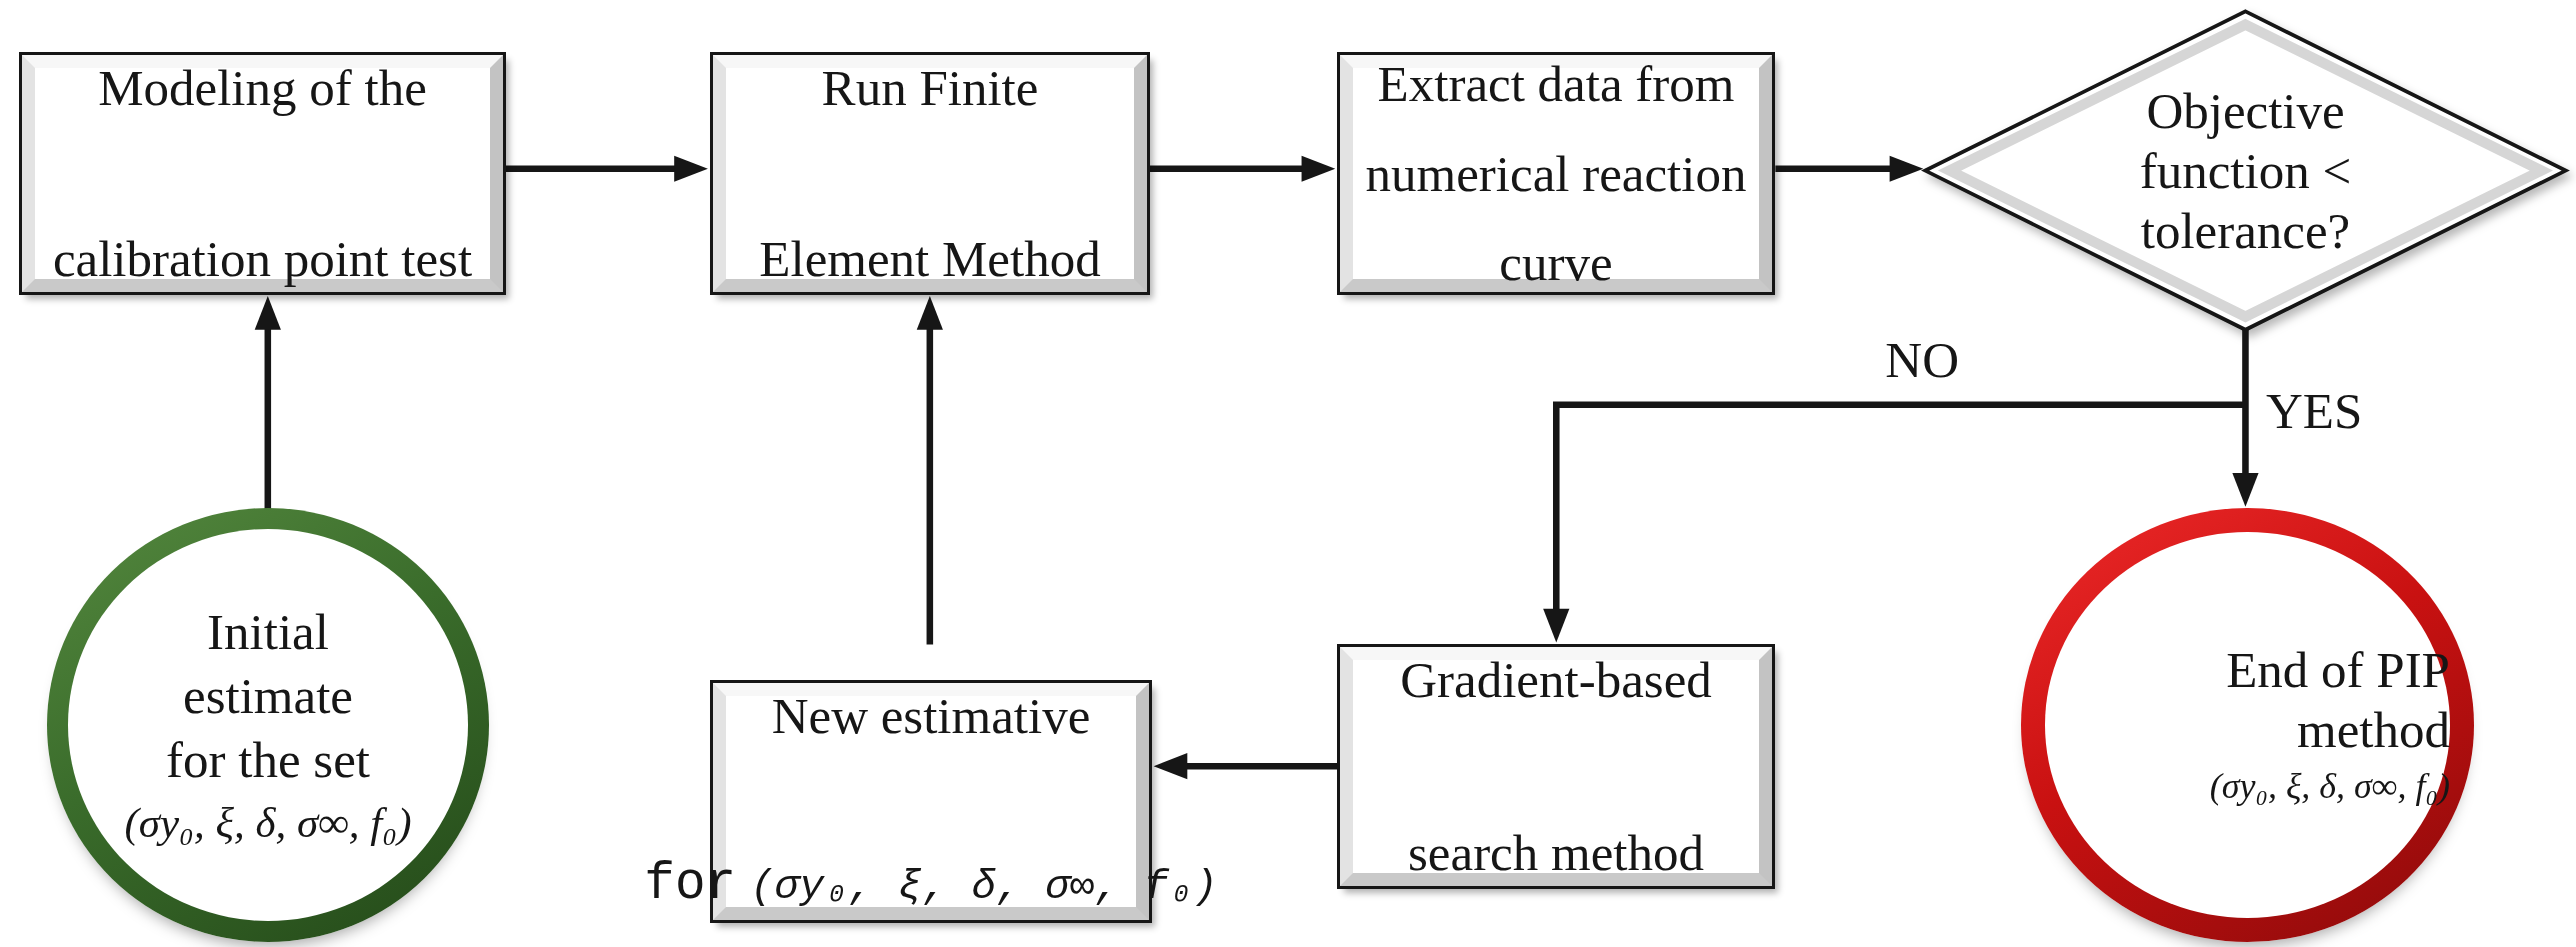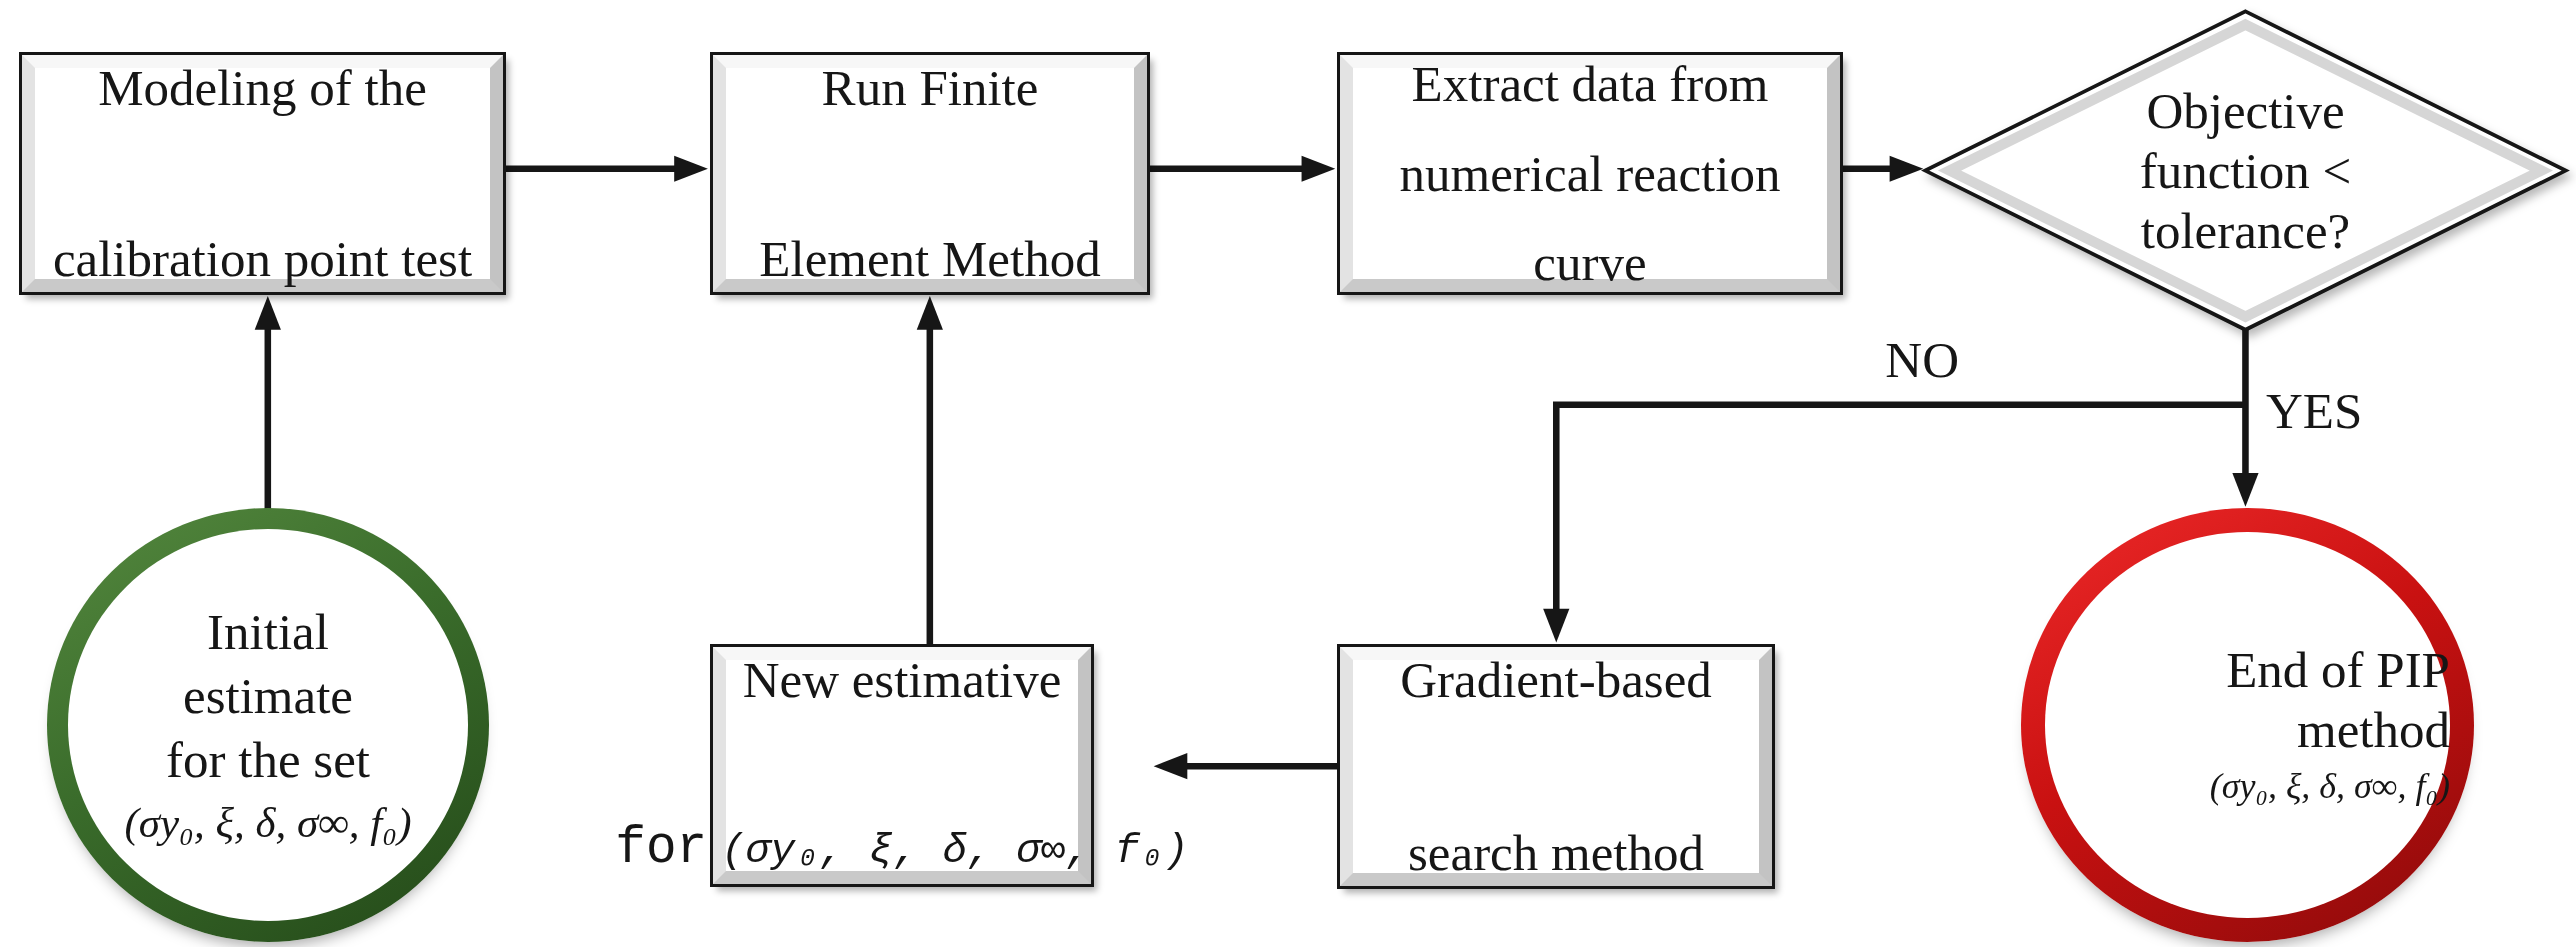--- a/index.html
+++ b/index.html
@@ -126,27 +126,27 @@
   <div class="pbox" style="left:19px;top:52px;width:487px;height:243px;">
     <div class="txt node-line">Modeling of the</div>
     <div class="txt node-line">calibration point test</div>
   </div>
 
   <div class="pbox" style="left:710px;top:52px;width:440px;height:243px;">
     <div class="txt node-line">Run Finite</div>
     <div class="txt node-line">Element Method</div>
   </div>
 
-  <div class="pbox lh62" style="left:1337px;top:52px;width:506px;height:243px;">
+  <div class="pbox lh62" style="left:1337px;top:52px;width:438px;height:243px;">
     <div class="txt node-line">Extract data from</div>
     <div class="txt node-line">numerical reaction</div>
     <div class="txt node-line">curve</div>
   </div>
 
-  <div class="pbox" style="left:710px;top:644px;width:384px;height:243px;">
+  <div class="pbox" style="left:710px;top:680px;width:442px;height:243px;">
     <div class="txt node-line">New estimative</div>
     <div class="txt node-line inline-line">
       <span>for</span>
       <span class="params params-md">(σy₀, ξ, δ, σ∞, f₀)</span>
     </div>
   </div>
 
   <div class="pbox" style="left:1337px;top:644px;width:438px;height:245px;">
     <div class="txt node-line">Gradient-based</div>
     <div class="txt node-line">search method</div>

